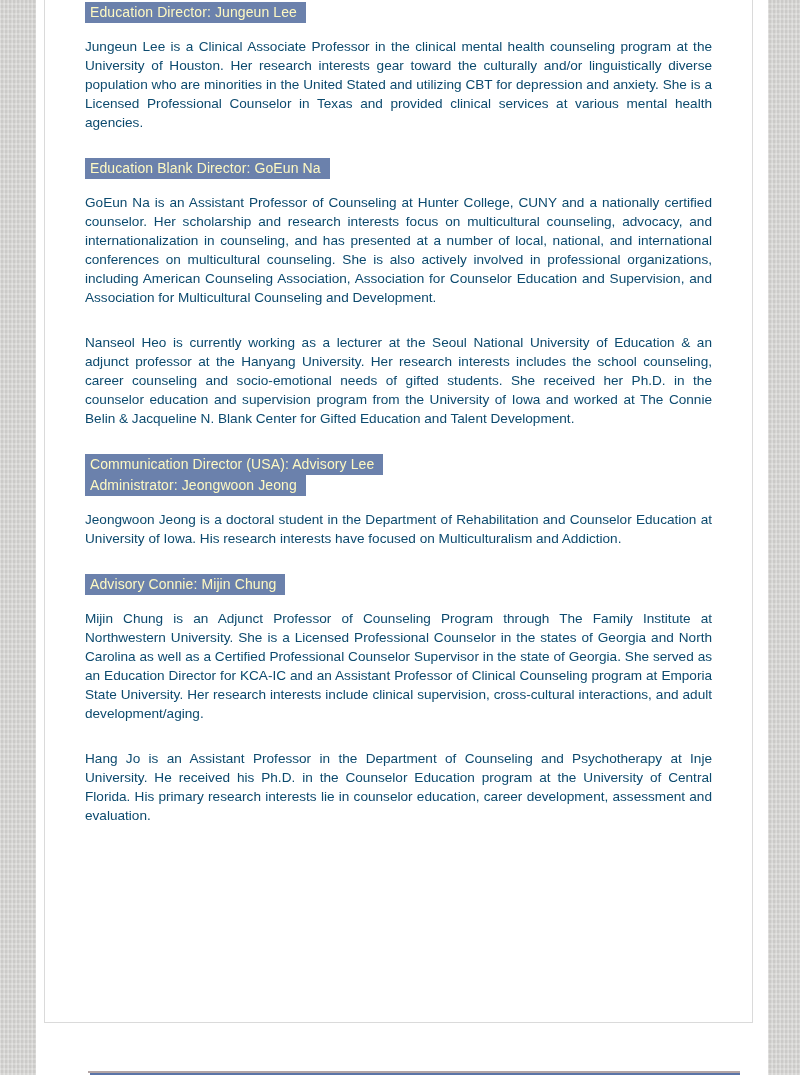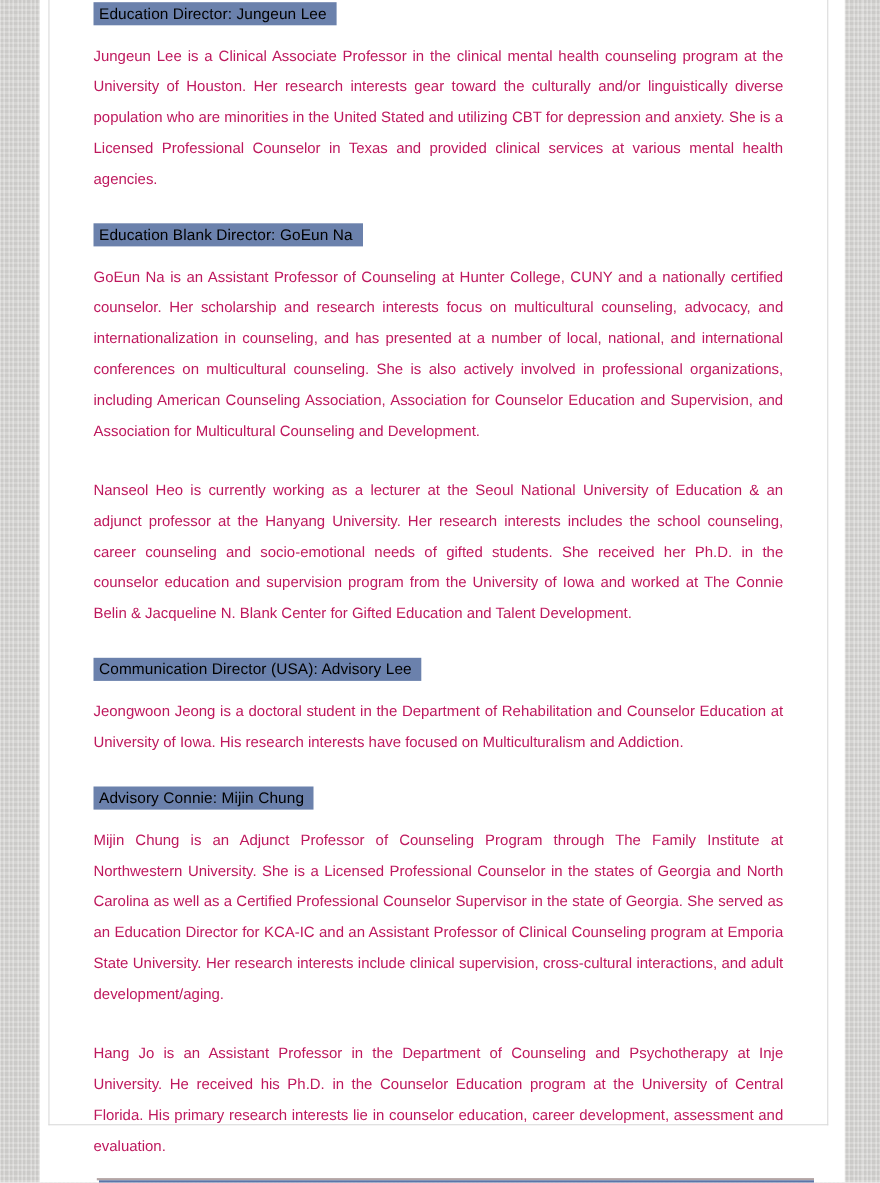--- a/index.html
+++ b/index.html
@@ -39,32 +39,32 @@
     height: 1037px;
     background: #ffffff;
     border: 1px solid #dadada;
     border-top: none;
     padding: 16px 40px 0 40px;
   }
 
   .officer-badge {
     display: inline-block;
     background: #6b81ac;
-    color: #000000;
+    color: #fef9c3;
     font-size: 14px;
     line-height: 16px;
     padding: 2px 9px 3px 5px;
     letter-spacing: 0.1px;
   }
 
   .officer-bio {
     margin: 14px 0 26px 0;
-    color: #be185d;
+    color: #0c4a6e;
     font-size: 13.6px;
-    line-height: 28px;
+    line-height: 19px;
     text-align: justify;
     hyphens: auto;
     -webkit-hyphens: auto;
   }
 
   
   .page-divider-line {
     position: absolute;
     left: 88px;
     top: 1071px;
@@ -102,20 +102,21 @@
 
   <section class="officer">
     <p class="officer-bio">Nanseol Heo is currently working as a lecturer at the Seoul National University of Education &amp; an adjunct professor at the Hanyang University. Her research interests includes the school counseling, career counseling and socio-emotional needs of gifted students. She received her Ph.D. in the counselor education and supervision program from the University of Iowa and worked at The Connie Belin &amp; Jacqueline N. Blank Center for Gifted Education and Talent Development.</p>
   </section>
 
   <section class="officer">
     <span class="officer-badge">Communication Director (USA): Advisory Lee</span>
   </section>
 
   <section class="officer">
+    <span class="officer-badge">Administrator: Jeongwoon Jeong</span>
     <p class="officer-bio">Jeongwoon Jeong is a doctoral student in the Department of Rehabilitation and Counselor Education at University of Iowa. His research interests have focused on Multiculturalism and Addiction.</p>
   </section>
 
   <section class="officer">
     <span class="officer-badge">Advisory Connie: Mijin Chung</span>
     <p class="officer-bio">Mijin Chung is an Adjunct Professor of Counseling Program through The Family Institute at Northwestern University. She is a Licensed Professional Counselor in the states of Georgia and North Carolina as well as a Certified Professional Counselor Supervisor in the state of Georgia. She served as an Education Director for KCA-IC and an Assistant Professor of Clinical Counseling program at Emporia State University. Her research interests include clinical supervision, cross-cultural interactions, and adult development/aging.</p>
   </section>
 
   <section class="officer">
     <p class="officer-bio">Hang Jo is an Assistant Professor in the Department of Counseling and Psychotherapy at Inje University. He received his Ph.D. in the Counselor Education program at the University of Central Florida. His primary research interests lie in counselor education, career development, assessment and evaluation.</p>

